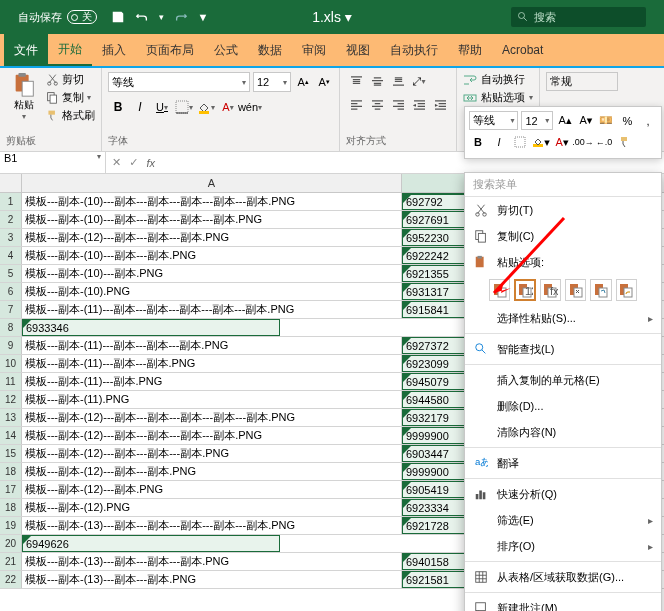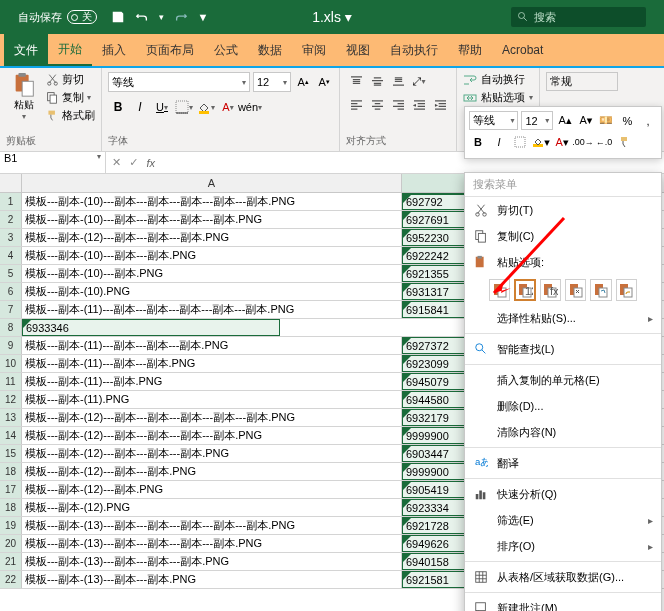--- a/index.html
+++ b/index.html
@@ -410,21 +410,20 @@
         <div class="cell cell-A">模板---副本-(12).PNG</div>
         <div class="cell cell-B">6923334</div>
       </div>
       <div class="row">
         <div class="row-h sel">19</div>
         <div class="cell cell-A">模板---副本-(13)---副本---副本---副本---副本---副本.PNG</div>
         <div class="cell cell-B">6921728</div>
       </div>
       <div class="row">
         <div class="row-h sel">20</div>
-        <div class="cell cell-A">模板---副本-(13)---副本---副本---副本---副本.PNG</div>
         <div class="cell cell-B">6949626</div>
       </div>
       <div class="row">
         <div class="row-h sel">21</div>
         <div class="cell cell-A">模板---副本-(13)---副本---副本---副本.PNG</div>
         <div class="cell cell-B">6940158</div>
       </div>
       <div class="row">
         <div class="row-h sel">22</div>
         <div class="cell cell-A">模板---副本-(13)---副本---副本.PNG</div>

